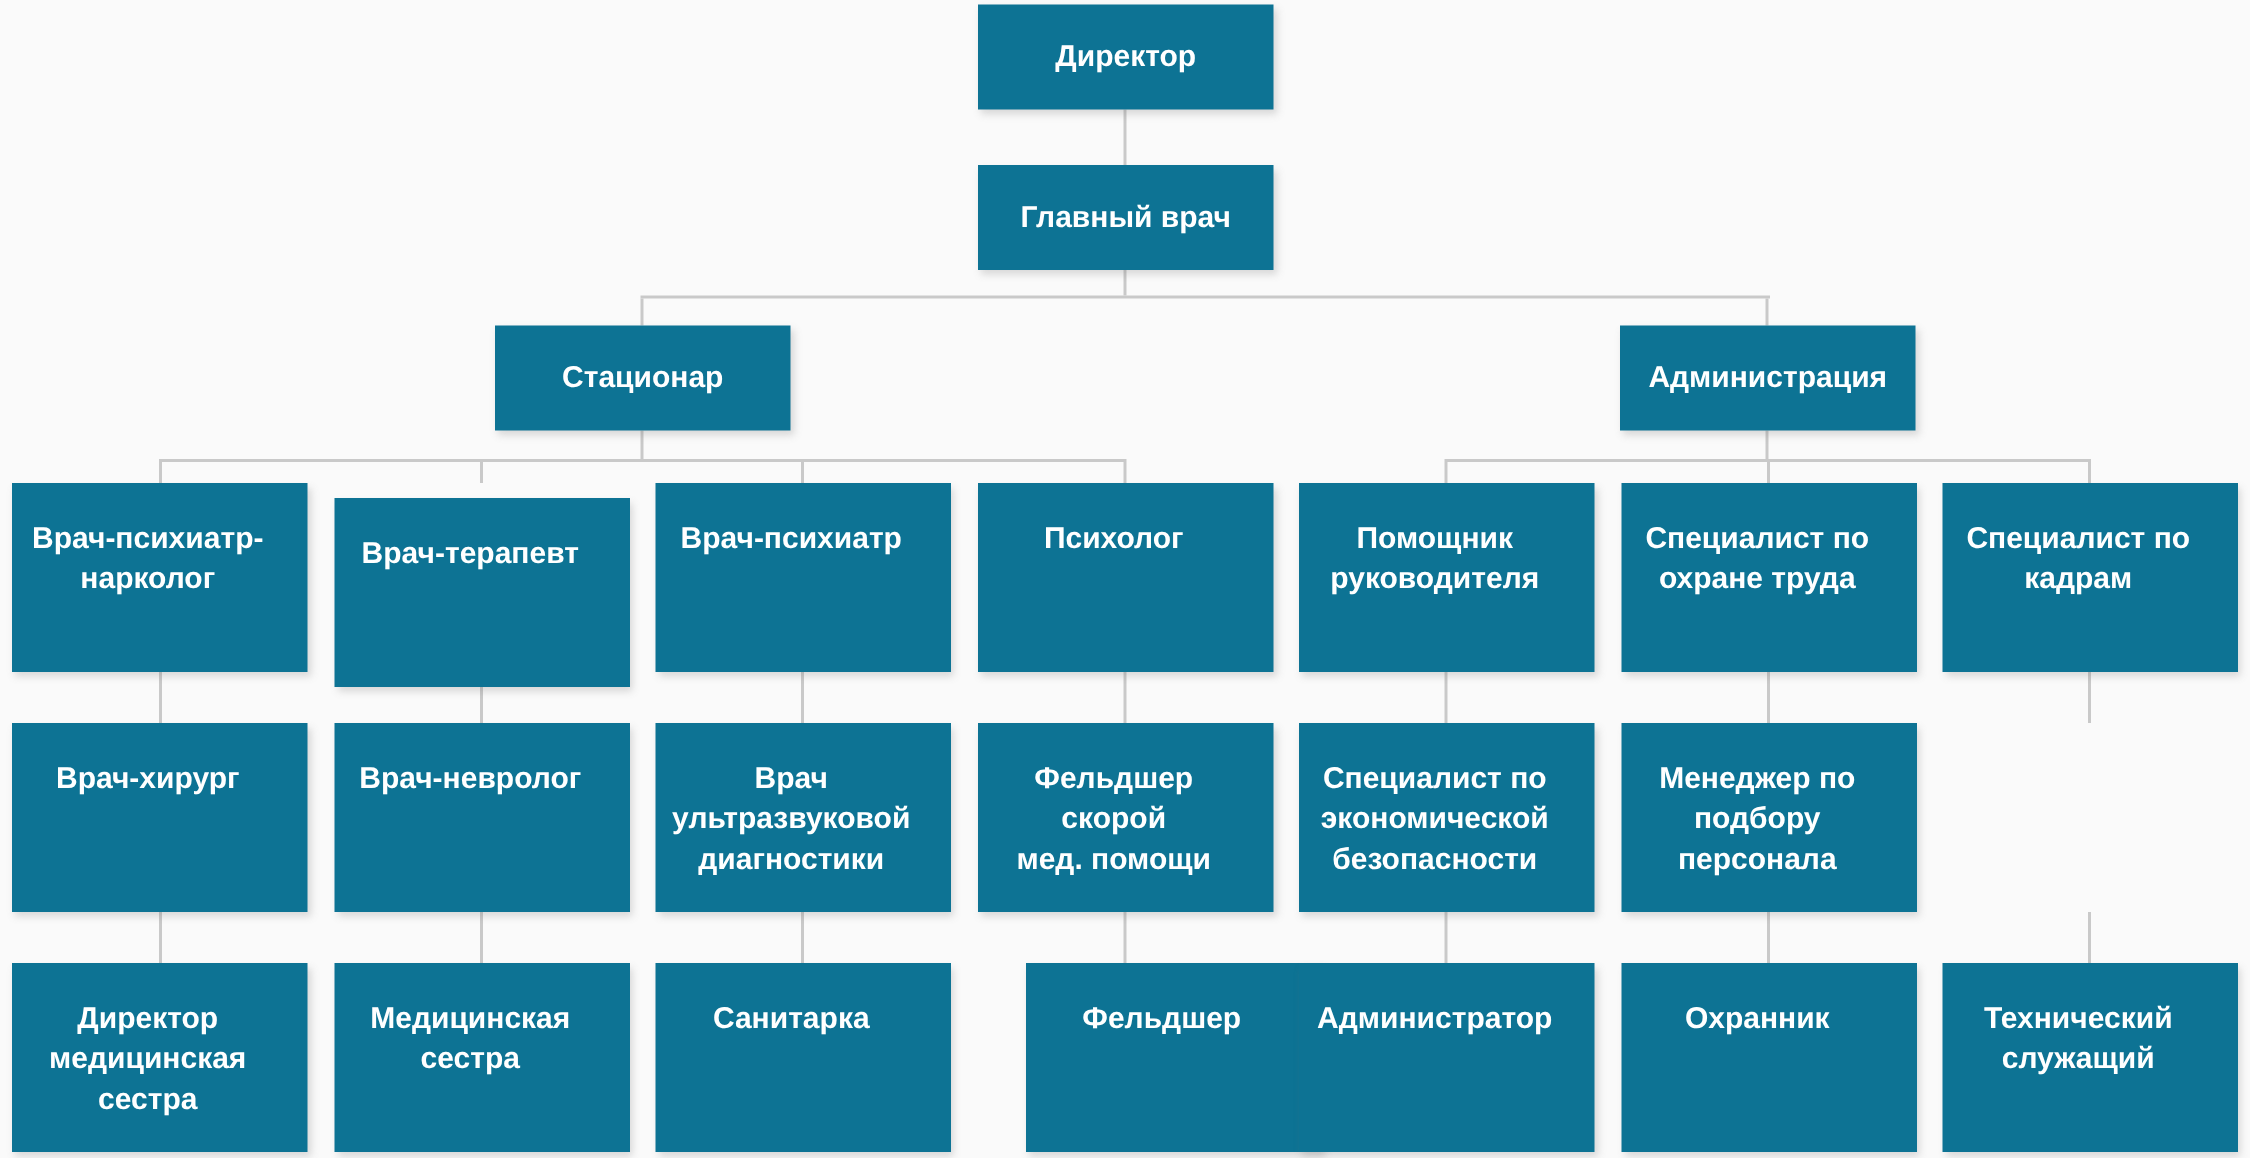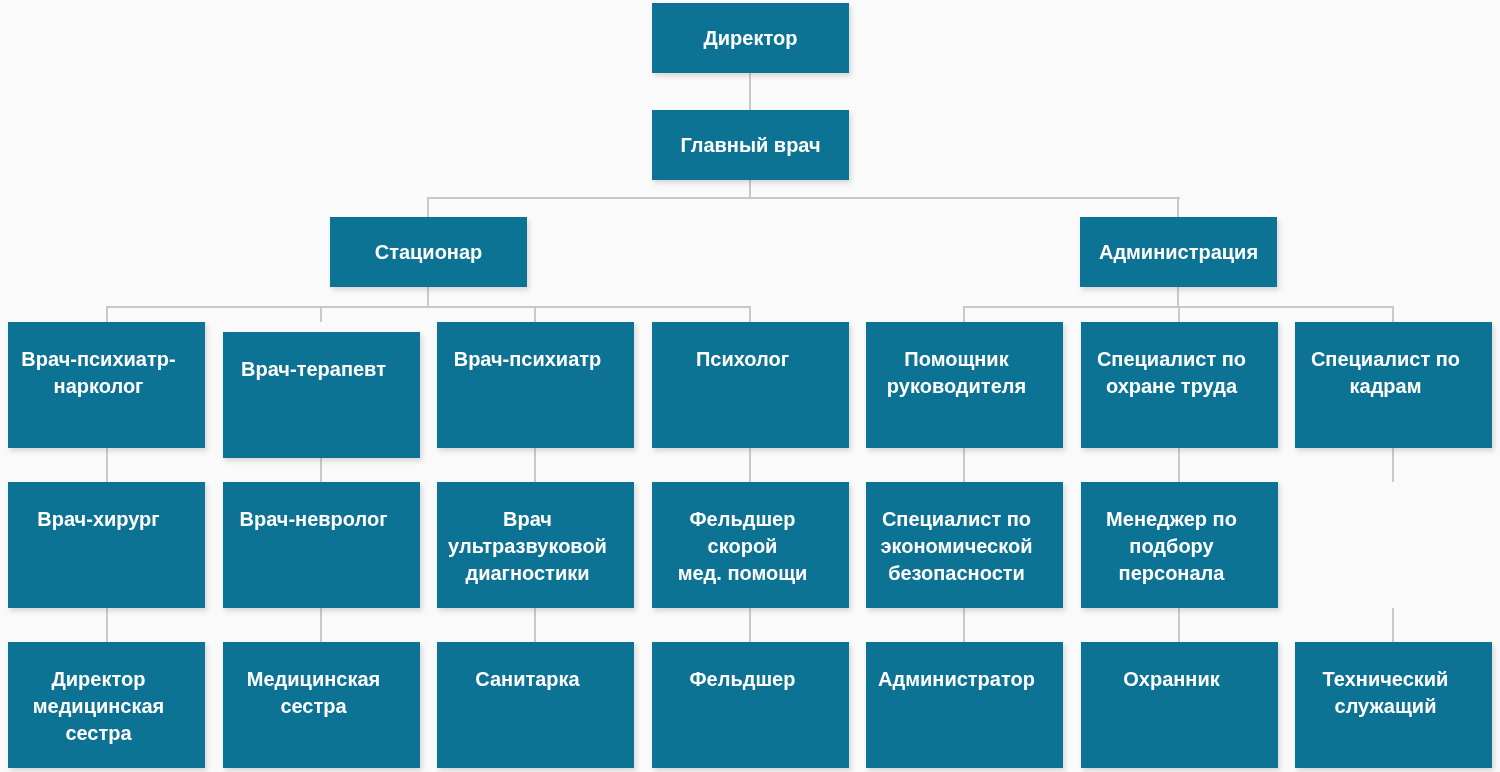--- a/index.html
+++ b/index.html
@@ -108,19 +108,19 @@
   <div class="node lg" style="left:1081px;top:482px">Менеджер по
 подбору
 персонала</div>
 
   <div class="node lg" style="left:8px;top:642px">Директор
 медицинская
 сестра</div>
   <div class="node lg" style="left:223px;top:642px">Медицинская
 сестра</div>
   <div class="node lg" style="left:437px;top:642px">Санитарка</div>
-  <div class="node lg" style="left:652px;top:642px">Фельдшер</div>
+  <div class="node lg" style="left:684px;top:642px">Фельдшер</div>
   <div class="node lg" style="left:866px;top:642px">Администратор</div>
   <div class="node lg" style="left:1081px;top:642px">Охранник</div>
   <div class="node lg" style="left:1295px;top:642px">Технический
 служащий</div>
 
 </div>
 
 </body></html>

